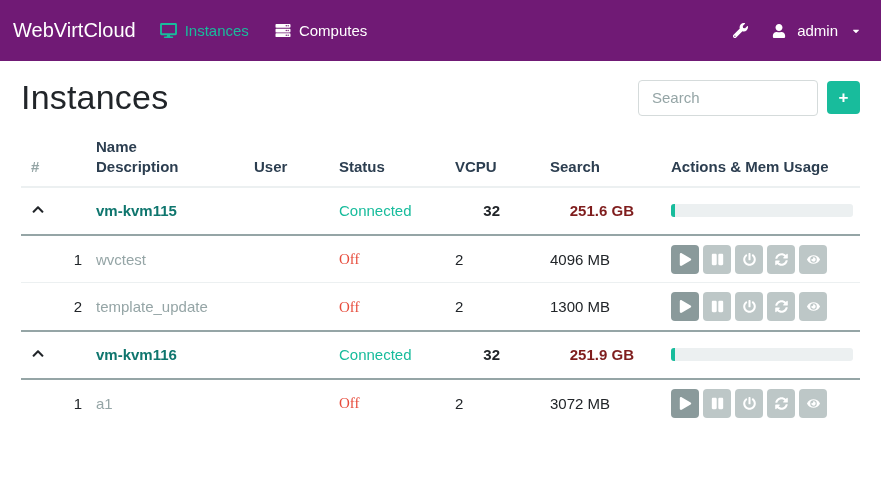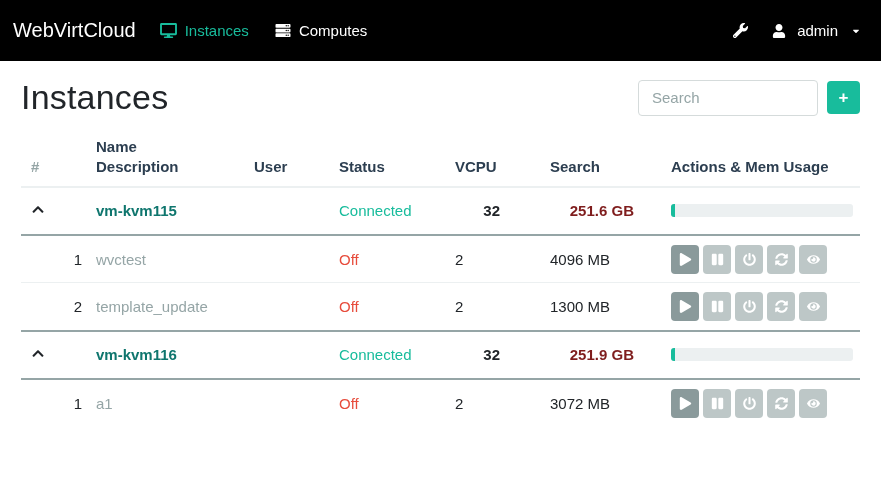--- a/index.html
+++ b/index.html
@@ -6,21 +6,21 @@
   html,body { margin:0; padding:0; }
   body {
     width:881px; height:488px; overflow:hidden;
     background:#ffffff;
     font-family:"Liberation Sans","DejaVu Sans",sans-serif;
     color:#212529;
   }
 
   
   .navbar {
-    height:61px; background:#000000;
+    height:61px; background:#701a75;
     display:flex; align-items:center;
     padding:0 20px 0 13px;
   }
   .brand {
     color:#fff; font-size:20px; font-weight:400;
     margin-right:24px; cursor:pointer; white-space:nowrap;
   }
   .nav-items { display:flex; align-items:center; gap:26px; }
   .nav-item {
     display:flex; align-items:center; gap:8px;
@@ -80,21 +80,21 @@
   tr.row-group-end td { border-bottom:2px solid #95a5a6; }
   tr.row-last td      { border-bottom:none; }
 
   .cell-index { padding-left:10px; }
   .idx { text-align:right; padding-right:14px; color:#212529; }
   .chevron { cursor:pointer; display:inline-flex; }
   .chevron svg { width:14px; height:13px; fill:#212529; display:block; }
   .host-name { color:#0f766e; font-weight:700; }
   .inst-name { color:#95a5a6; cursor:pointer; }
   .status-connected { color:#18BC9C;margin-top:32px; }
-  .status-off { color:#E74C3C; }
+  .status-off { color:#E74C3C;font-family:Liberation Serif, serif; }
   td.v-host { text-align:right; padding-right:50px; font-weight:700; color:#212529; }
   td.m-host { text-align:right; padding-right:37px; font-weight:700; color:#7f1d1d; }
 
   .progress {
     width:182px; height:13px; background:#ecf0f1;
     border-radius:3px; overflow:hidden;
   }
   .progress-fill { height:100%; background:#18BC9C; }
 
   .btn-group { display:flex; gap:4px; }

